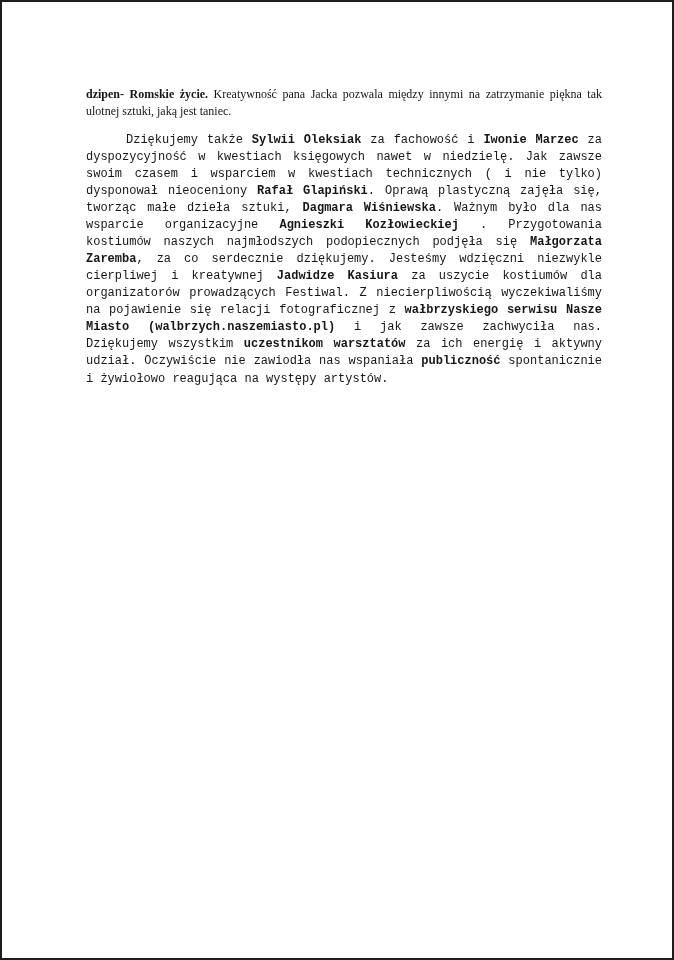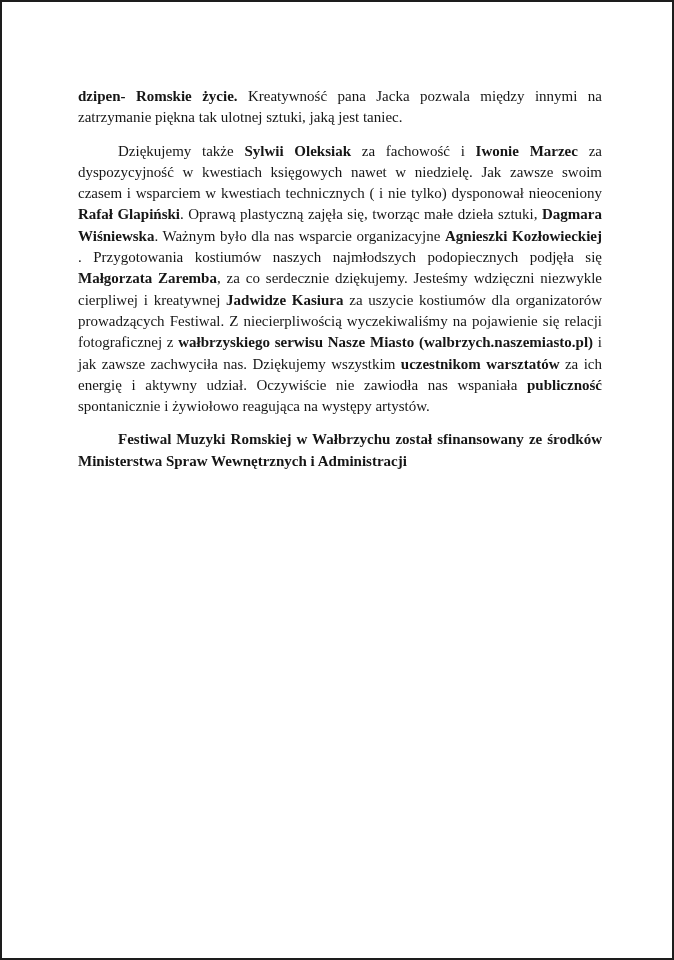--- a/index.html
+++ b/index.html
@@ -36,41 +36,41 @@
     bottom: 2px;
     background: #ffffff;
   }
   #doc-body {
     position: absolute;
     left: 76px;
     top: 84px;
     width: 524px;
   }
   p {
-    margin: 0 0 12px 0;
-    font-size: 15px;
+    margin: 0 0 12px 8px;
+    font-size: 12px;
     line-height: 1.42;
     color: #161616;
     text-align: justify;
     text-justify: inter-word;
   }
   p.indent {
     text-indent: 40px;
+    font-family: Liberation Mono, monospace;
   }
   p.last {
     margin-bottom: 0;
   }
   b {
     font-weight: bold;
   }
 </style>
 </head>
 <body>
 
 <div id="page">
   <div id="sheet">
     <div id="doc-body">
       <p class="para"><b>dzipen- Romskie życie.</b><span> Kreatywność pana Jacka pozwala między innymi na zatrzymanie piękna tak ulotnej sztuki, jaką jest taniec.</span></p>
       <p class="para indent"><span>Dziękujemy także </span><b>Sylwii Oleksiak</b><span> za fachowość i </span><b>Iwonie Marzec</b><span> za dyspozycyjność w kwestiach księgowych nawet w niedzielę. Jak zawsze swoim czasem i wsparciem w kwestiach technicznych ( i nie tylko) dysponował nieoceniony </span><b>Rafał Glapiński</b><span>. Oprawą plastyczną  zajęła się, tworząc małe dzieła sztuki, </span><b>Dagmara Wiśniewska</b><span>. Ważnym było dla nas wsparcie organizacyjne </span><b>Agnieszki Kozłowieckiej</b><span> . Przygotowania kostiumów naszych najmłodszych podopiecznych podjęła się </span><b>Małgorzata Zaremba</b><span>, za co serdecznie dziękujemy. Jesteśmy wdzięczni niezwykle cierpliwej i kreatywnej </span><b>Jadwidze Kasiura</b><span> za uszycie kostiumów dla organizatorów prowadzących Festiwal. Z niecierpliwością wyczekiwaliśmy na pojawienie się relacji fotograficznej z </span><b>wałbrzyskiego serwisu Nasze Miasto (walbrzych.naszemiasto.pl)</b><span>  i jak zawsze zachwyciła nas. Dziękujemy wszystkim </span><b>uczestnikom  warsztatów</b><span> za ich energię i aktywny udział. Oczywiście  nie zawiodła nas wspaniała </span><b>publiczność</b><span> spontanicznie i żywiołowo reagująca na występy artystów.</span></p>
-      <p class="para indent last"><b>Festiwal Muzyki Romskiej w Wałbrzychu został sfinansowany ze środków Ministerstwa Spraw Wewnętrznych i Administracji</b></p>
     </div>
   </div>
 </div>
 
 </body></html>

